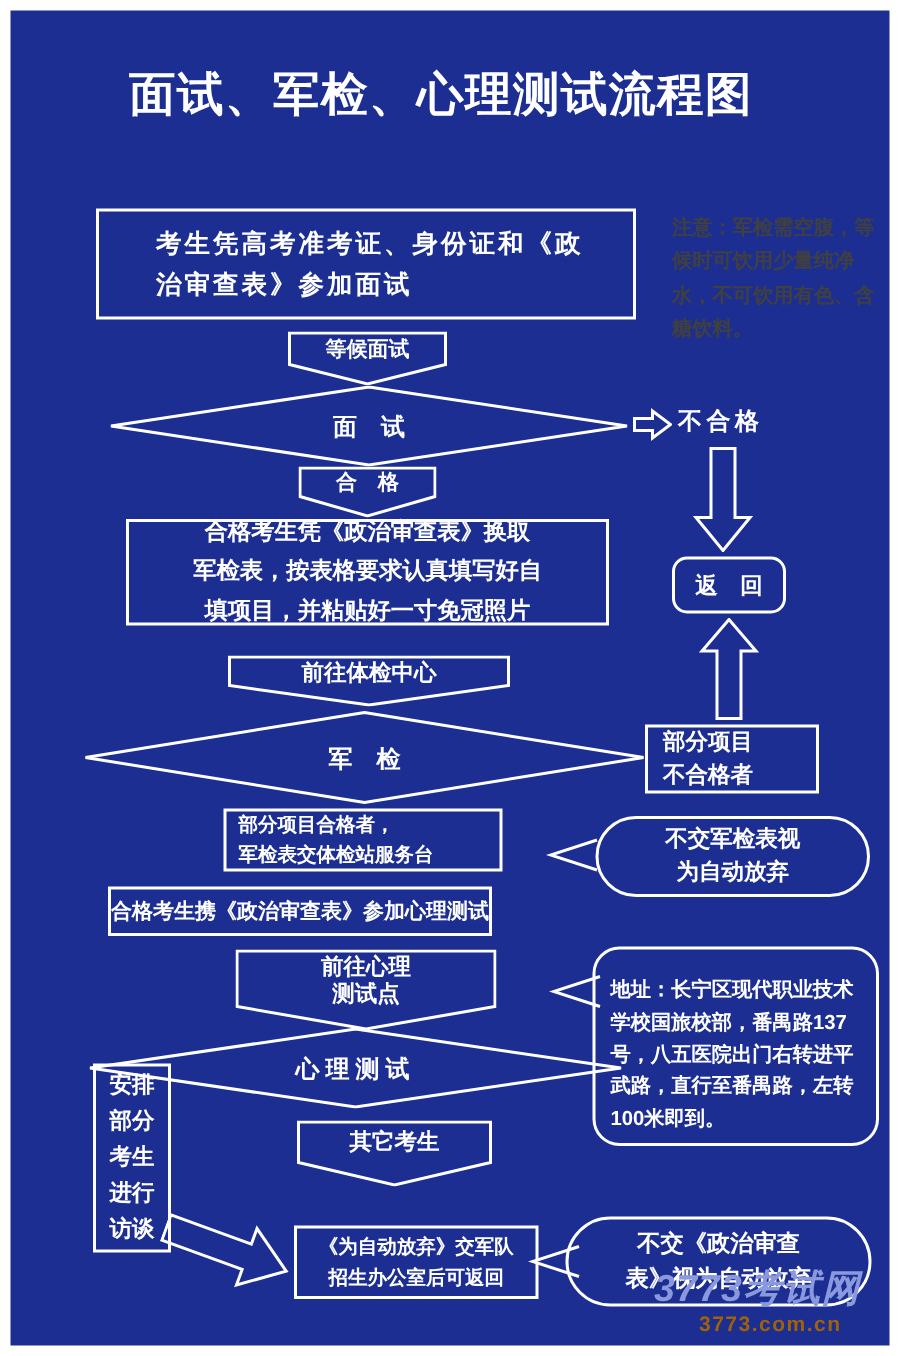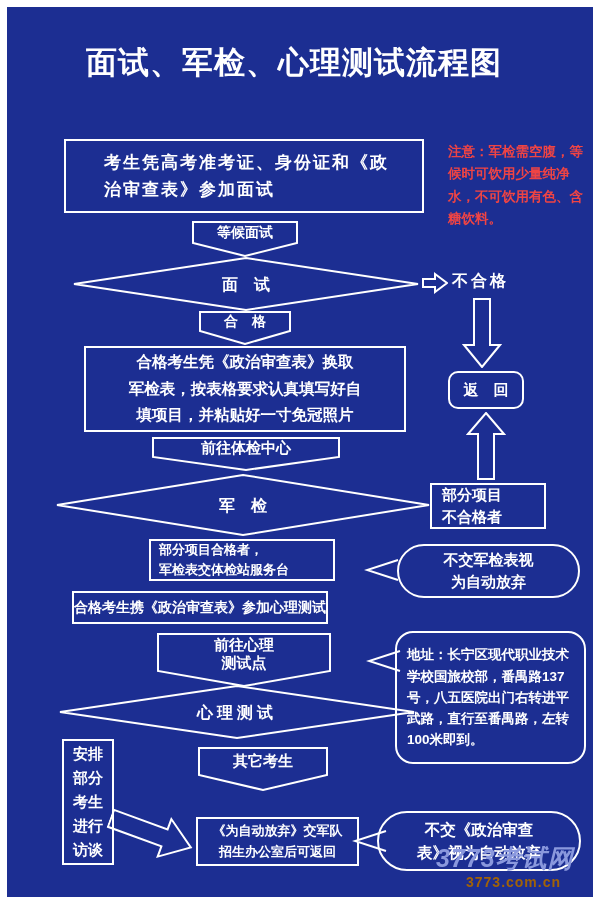--- a/index.html
+++ b/index.html
@@ -24,21 +24,21 @@
   .shape svg { display:block; }
   .lbl {
     position:absolute; left:0; right:0; text-align:center; color:#fff; font-weight:bold;
     white-space:pre-line;
   }
   #title {
     position:absolute; left:0; right:12px; top:42px; text-align:center;
     color:#ffffff; font-weight:bold; font-size:31px; letter-spacing:1px;
   }
   #note {
-    position:absolute; left:448px; top:141px; width:138px; color:#ef4444;
+    position:absolute; left:448px; top:141px; width:138px; color:#404040;
     font-weight:bold; font-size:13.5px; line-height:1.65; text-align:left;
   }
   #watermark-name {
     position:absolute; left:436px; top:842px; color:#8a98dd; font-weight:bold;
     font-size:25px; font-style:italic; letter-spacing:1px;
   }
   #watermark-url {
     position:absolute; left:466px; top:874px; color:#a16207; font-size:14px;
     font-weight:bold; letter-spacing:1px;
   }
@@ -92,21 +92,21 @@
     <span>返　回</span>
   </div>
 
   <div class="shape" style="left:199px; top:311px; width:92px; height:34px;">
     <svg width="92" height="34" viewBox="0 0 92 34">
       <polygon points="1,1 91,1 91,20 46,33 1,20" fill="none" stroke="#ffffff" stroke-width="2"></polygon>
     </svg>
     <div class="lbl" style="top:2px; font-size:14px;">合　格</div>
   </div>
 
-  <div class="node box pre" style="left:84px; top:346px; width:322px; height:86px; font-size:15.5px; line-height:1.72;">
+  <div class="node box pre" style="left:84px; top:346px; width:322px; height:71px; font-size:15.5px; line-height:1.72;">
     <span>合格考生凭《政治审查表》换取
 军检表，按表格要求认真填写好自
 填项目，并粘贴好一寸免冠照片</span>
   </div>
 
   <div class="shape" style="left:152px; top:437px; width:188px; height:34px;">
     <svg width="188" height="34" viewBox="0 0 188 34">
       <polygon points="1,1 187,1 187,20 94,33 1,20" fill="none" stroke="#ffffff" stroke-width="2"></polygon>
     </svg>
     <div class="lbl" style="top:2px; font-size:15px;">前往体检中心</div>
@@ -157,39 +157,39 @@
     <div class="lbl" style="top:3px; font-size:15px; line-height:1.2;">前往心理
 测试点</div>
   </div>
 
   <div class="shape" style="left:366px; top:648px; width:36px; height:26px;">
     <svg width="36" height="26" viewBox="0 0 36 26">
       <path d="M34,3 L3,13 L34,23" fill="#1c2e92" stroke="#ffffff" stroke-width="2"></path>
     </svg>
   </div>
 
-  <div class="node box" style="left:395px; top:631px; width:191px; height:133px; font-size:13.5px; line-height:1.58; border-radius:18px; text-align:left; padding:6px 10px; align-items:center;">
+  <div class="node box" style="left:395px; top:631px; width:191px; height:133px; font-size:13.5px; line-height:1.58; border-radius:18px; text-align:left; padding:6px 10px; align-items:flex-end;">
     <span>地址：长宁区现代职业技术学校国旅校部，番禺路137号，八五医院出门右转进平武路，直行至番禺路，左转100米即到。</span>
   </div>
 
   <div class="shape" style="left:198px; top:747px; width:130px; height:44px;">
     <svg width="130" height="44" viewBox="0 0 130 44">
       <polygon points="1,1 129,1 129,28 65,43 1,28" fill="none" stroke="#ffffff" stroke-width="2"></polygon>
     </svg>
     <div class="lbl" style="top:5px; font-size:15px;">其它考生</div>
   </div>
 
   <div class="shape" style="left:58px; top:685px; width:358px; height:54px;">
     <svg width="358" height="54" viewBox="0 0 358 54">
       <polygon points="179,1 356,27 179,53 2,27" fill="none" stroke="#ffffff" stroke-width="2"></polygon>
     </svg>
     <div class="lbl" style="top:18px; font-size:16px; letter-spacing:4px;">心理测试</div>
   </div>
 
-  <div class="node box pre" style="left:62px; top:739px; width:52px; height:126px; font-size:15px; line-height:1.6;">
+  <div class="node box pre" style="left:62px; top:709px; width:52px; height:126px; font-size:15px; line-height:1.6;">
     <span>安排
 部分
 考生
 进行
 访谈</span>
   </div>
 
   <div class="shape" style="left:110px; top:793px; width:88px; height:50px; transform:rotate(20deg); transform-origin:0 50%;">
     <svg width="88" height="50" viewBox="0 0 88 50">
       <polygon points="1,16 58,16 58,5 86,25 58,45 58,34 1,34" fill="none" stroke="#ffffff" stroke-width="2"></polygon>

